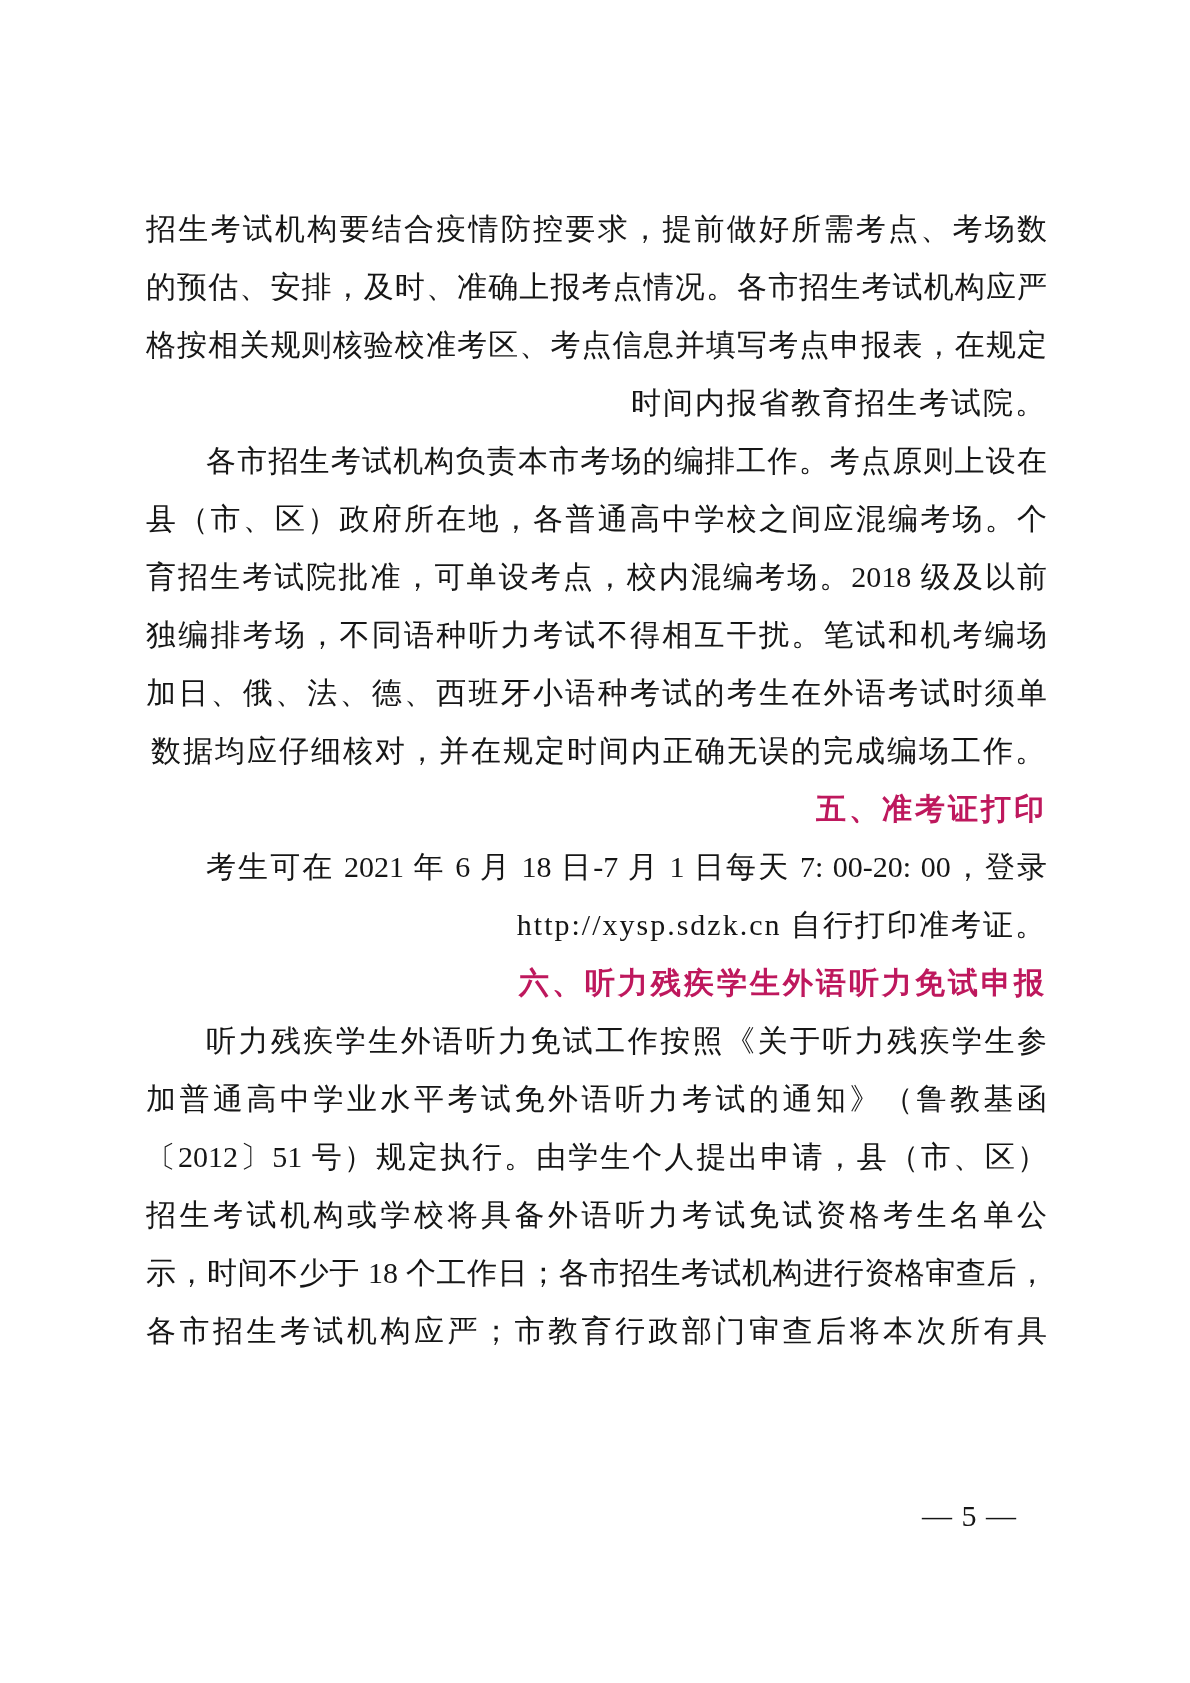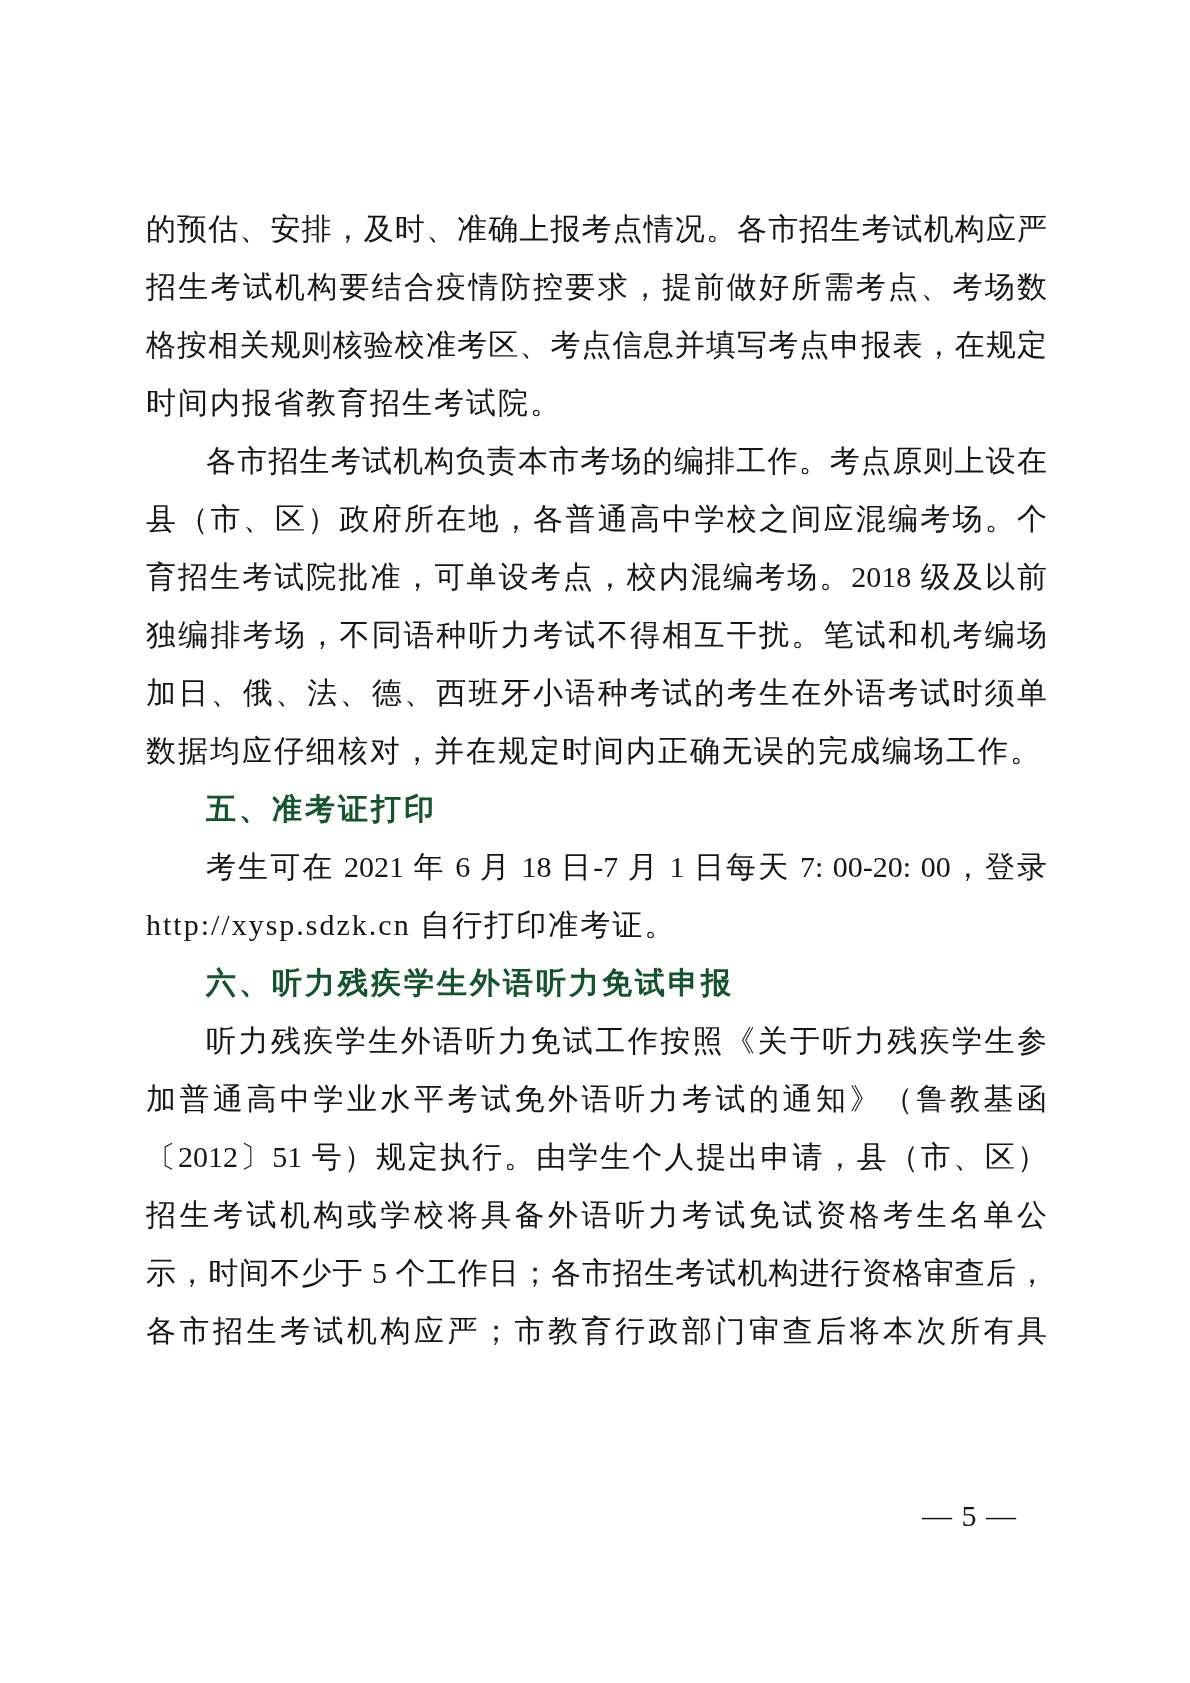--- a/index.html
+++ b/index.html
@@ -18,70 +18,70 @@
   .text-block {
     position: absolute;
     left: 146px;
     top: 200px;
     width: 901px;
   }
   .line {
     height: 58px;
     line-height: 58px;
     font-size: 30px;
-    text-align: left;
+    text-align: right;
     overflow: visible;
   }
   .fill {
     text-align: justify;
     text-align-last: justify;
   }
   .indent {
     text-indent: 60px;
     font-family: Liberation Serif, serif;
   }
   .short {
     letter-spacing: 2px;
   }
   .heading {
     font-family: "Liberation Sans", "DejaVu Sans", sans-serif;
     font-weight: bold;
     letter-spacing: 3px;
-    color: #14532d;
+    color: #be185d;
   }
   .page-number {
     position: absolute;
     top: 1496px;
     right: 173px;
     height: 40px;
     line-height: 40px;
     font-size: 30px;
     letter-spacing: 1px;
     color: #161616;
   }
 </style>
 </head>
 <body>
 
 <div class="text-block">
+  <div class="line fill">招生考试机构要结合疫情防控要求，提前做好所需考点、考场数</div>
   <div class="line fill">的预估、安排，及时、准确上报考点情况。各市招生考试机构应严</div>
-  <div class="line fill">招生考试机构要结合疫情防控要求，提前做好所需考点、考场数</div>
   <div class="line fill">格按相关规则核验校准考区、考点信息并填写考点申报表，在规定</div>
   <div class="line short">时间内报省教育招生考试院。</div>
   <div class="line fill indent">各市招生考试机构负责本市考场的编排工作。考点原则上设在</div>
   <div class="line fill">县（市、区）政府所在地，各普通高中学校之间应混编考场。个</div>
   <div class="line fill">育招生考试院批准，可单设考点，校内混编考场。2018 级及以前</div>
   <div class="line fill">独编排考场，不同语种听力考试不得相互干扰。笔试和机考编场</div>
   <div class="line fill">加日、俄、法、德、西班牙小语种考试的考生在外语考试时须单</div>
   <div class="line short">数据均应仔细核对，并在规定时间内正确无误的完成编场工作。</div>
   <div class="line heading indent">五、准考证打印</div>
   <div class="line fill indent">考生可在 2021 年 6 月 18 日-7 月 1 日每天 7: 00-20: 00，登录</div>
   <div class="line short">http://xysp.sdzk.cn 自行打印准考证。</div>
   <div class="line heading indent">六、听力残疾学生外语听力免试申报</div>
   <div class="line fill indent">听力残疾学生外语听力免试工作按照《关于听力残疾学生参</div>
   <div class="line fill">加普通高中学业水平考试免外语听力考试的通知》（鲁教基函</div>
   <div class="line fill">〔2012〕51 号）规定执行。由学生个人提出申请，县（市、区）</div>
   <div class="line fill">招生考试机构或学校将具备外语听力考试免试资格考生名单公</div>
-  <div class="line fill">示，时间不少于 5 个工作日；各市招生考试机构进行资格审查后，</div>
+  <div class="line fill">示，时间不少于 18 个工作日；各市招生考试机构进行资格审查后，</div>
   <div class="line fill">各市招生考试机构应严；市教育行政部门审查后将本次所有具</div>
 </div>
 
 <div class="page-number">— 5 —</div>
 
 </body></html>

